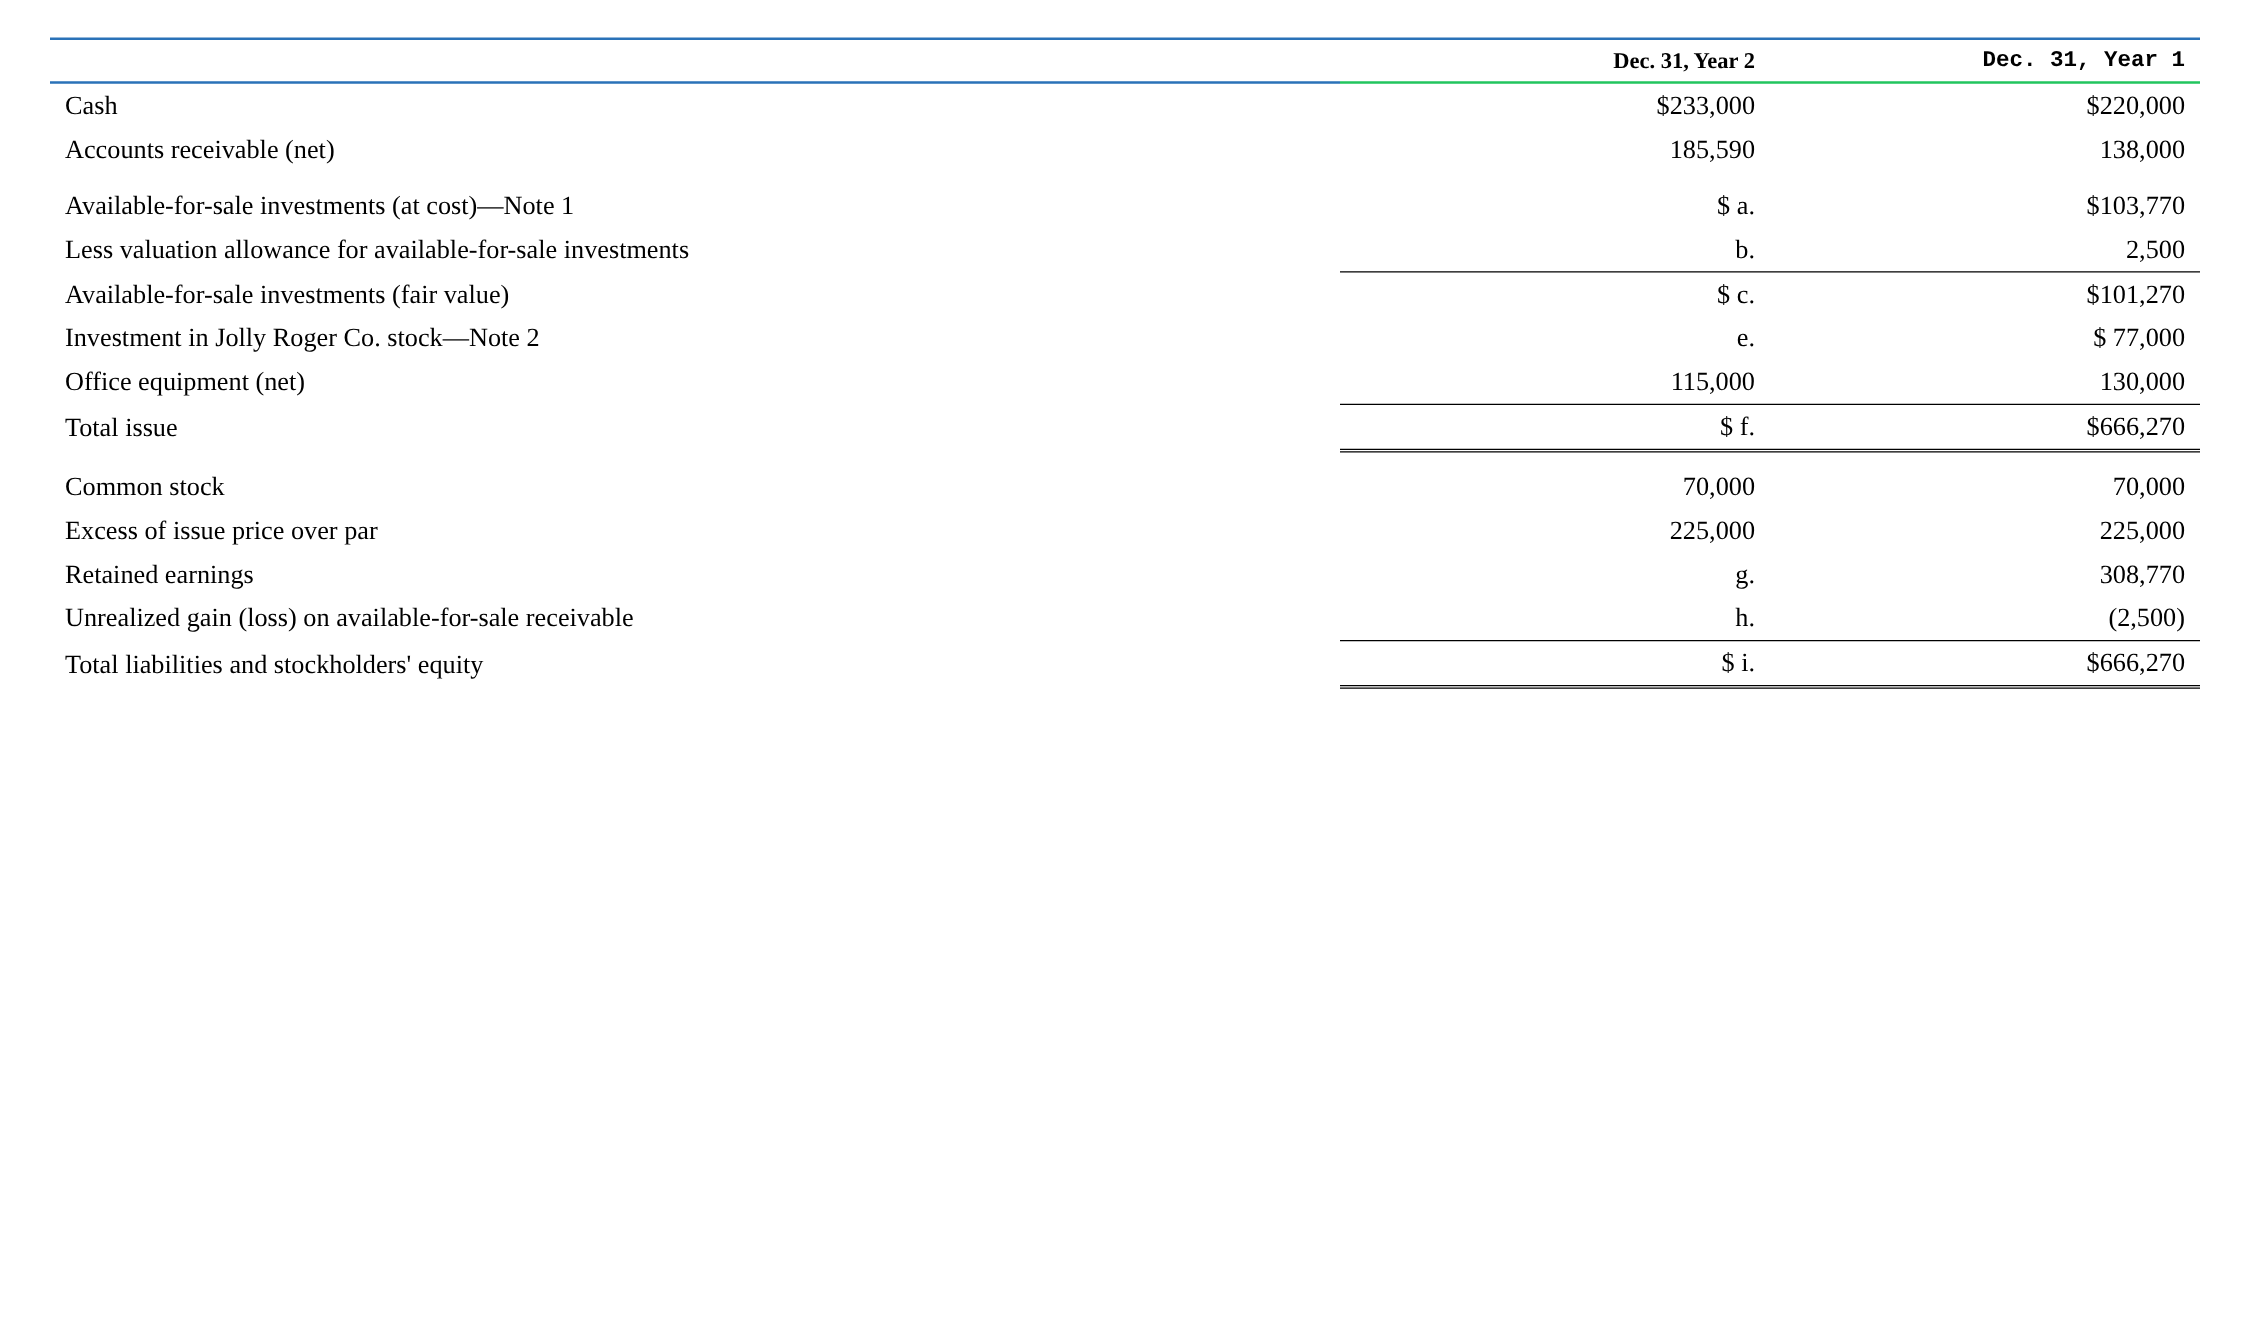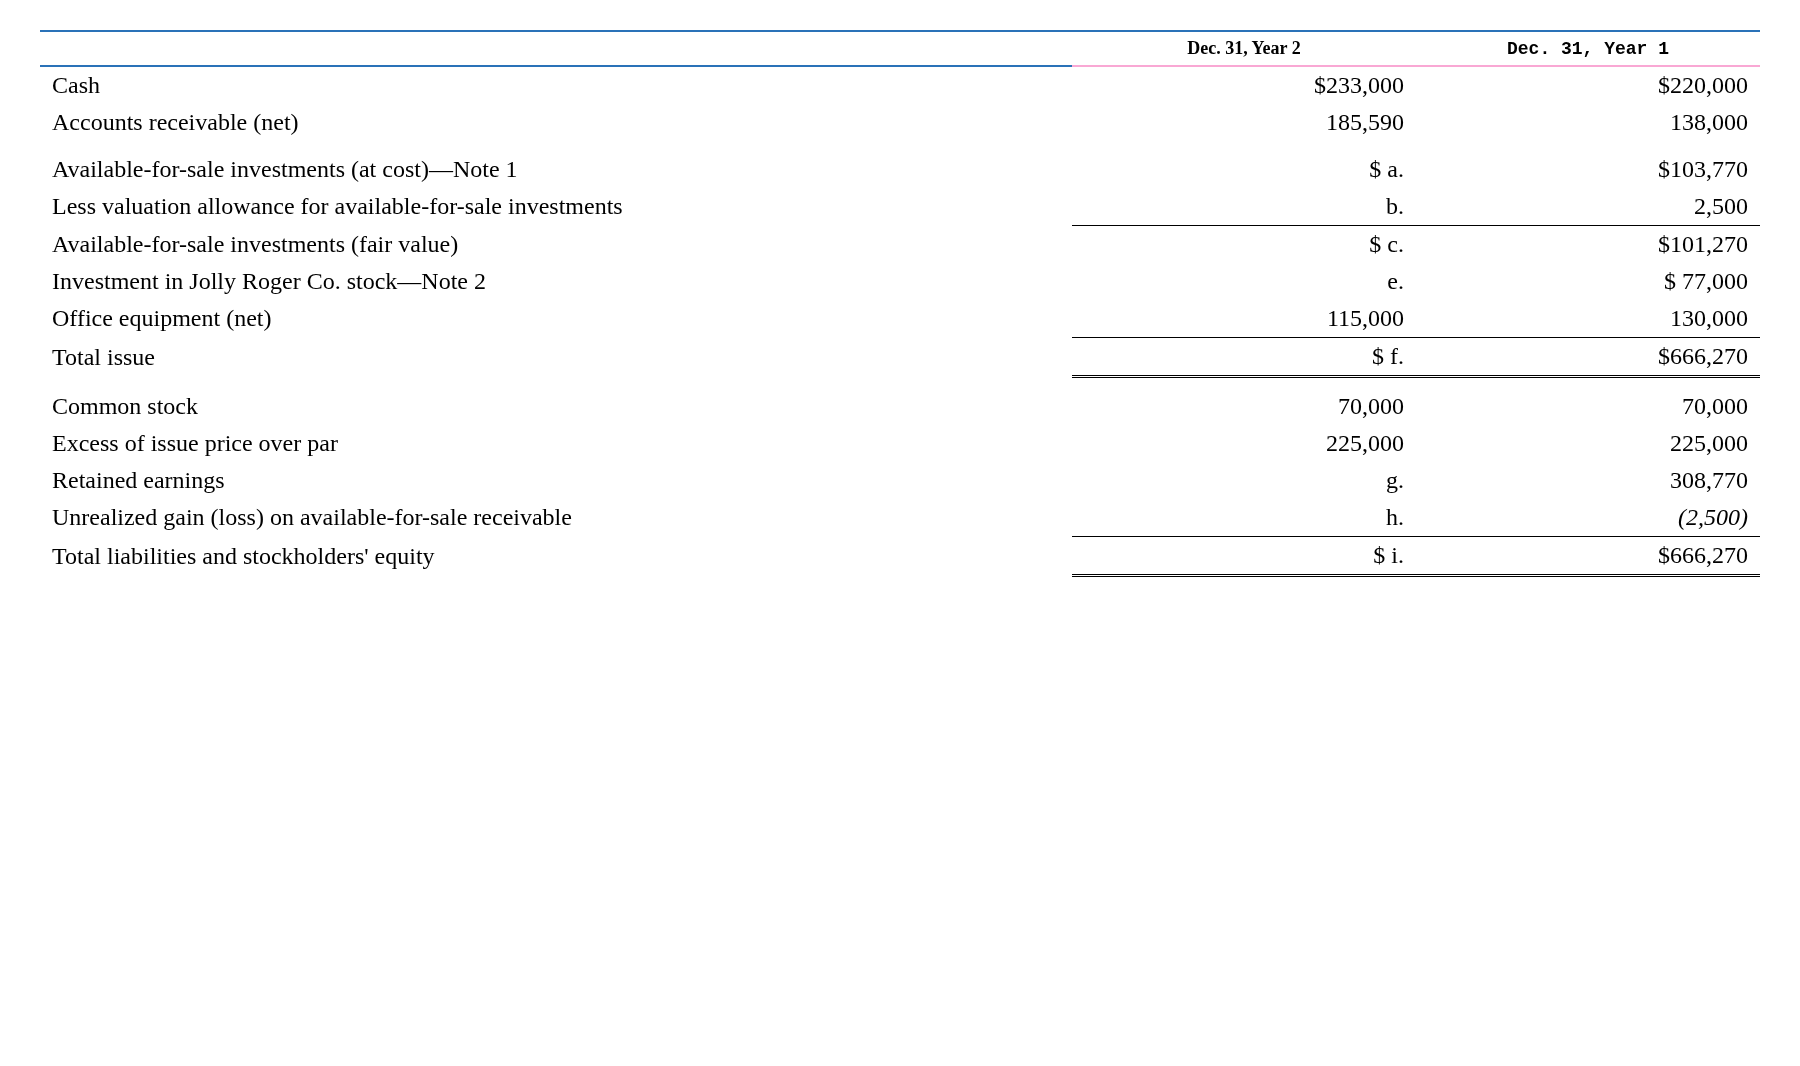--- a/index.html
+++ b/index.html
@@ -50,36 +50,36 @@
 
     .balance-table {
       width: 100%;
       border-collapse: collapse;
     }
 
     .balance-table thead tr th {
       font-weight: bold;
       font-size: 18px;
       padding: 6px 12px;
-      text-align: center;
-      border-bottom: 2px solid #f9a8d4;
+      text-align: right;
+      border-bottom: 2px solid #22c55e;
     }
 
     .balance-table thead tr th:first-child {
       text-align: left;
       border-bottom: 2px solid #2a72b8;
     }
 
     .top-border {
       border-top: 2px solid #2a72b8;
     }
 
     .balance-table tbody tr td {
       padding: 5px 12px;
-      font-size: 24px;
+      font-size: 21px;
       vertical-align: middle;
     }
 
     .balance-table tbody tr td:first-child {
       text-align: left;
     }
 
     .balance-table tbody tr td.num-col {
       text-align: right;
       white-space: nowrap;
@@ -174,21 +174,21 @@
           <td class="num-col">225,000</td>
         </tr>
         <tr>
           <td>Retained earnings</td>
           <td class="num-col">         g.</td>
           <td class="num-col">308,770</td>
         </tr>
         <tr>
           <td>Unrealized gain (loss) on available-for-sale receivable</td>
           <td class="num-col" style="border-bottom: 1px solid rgb(0, 0, 0);">         h.</td>
-          <td class="num-col" style="border-bottom: 1px solid rgb(0, 0, 0); font-style: italic;">(2,500)</td>
+          <td class="num-col" style="border-bottom: 1px solid rgb(0, 0, 0);">(2,500)</td>
         </tr>
         <tr>
           <td>Total liabilities and stockholders' equity</td>
           <td class="num-col" style="border-bottom: 3px double rgb(0, 0, 0);">$      i.</td>
           <td class="num-col" style="border-bottom: 3px double rgb(0, 0, 0);">$666,270</td>
         </tr>
       </tbody>
   </table>
 </div>
 

